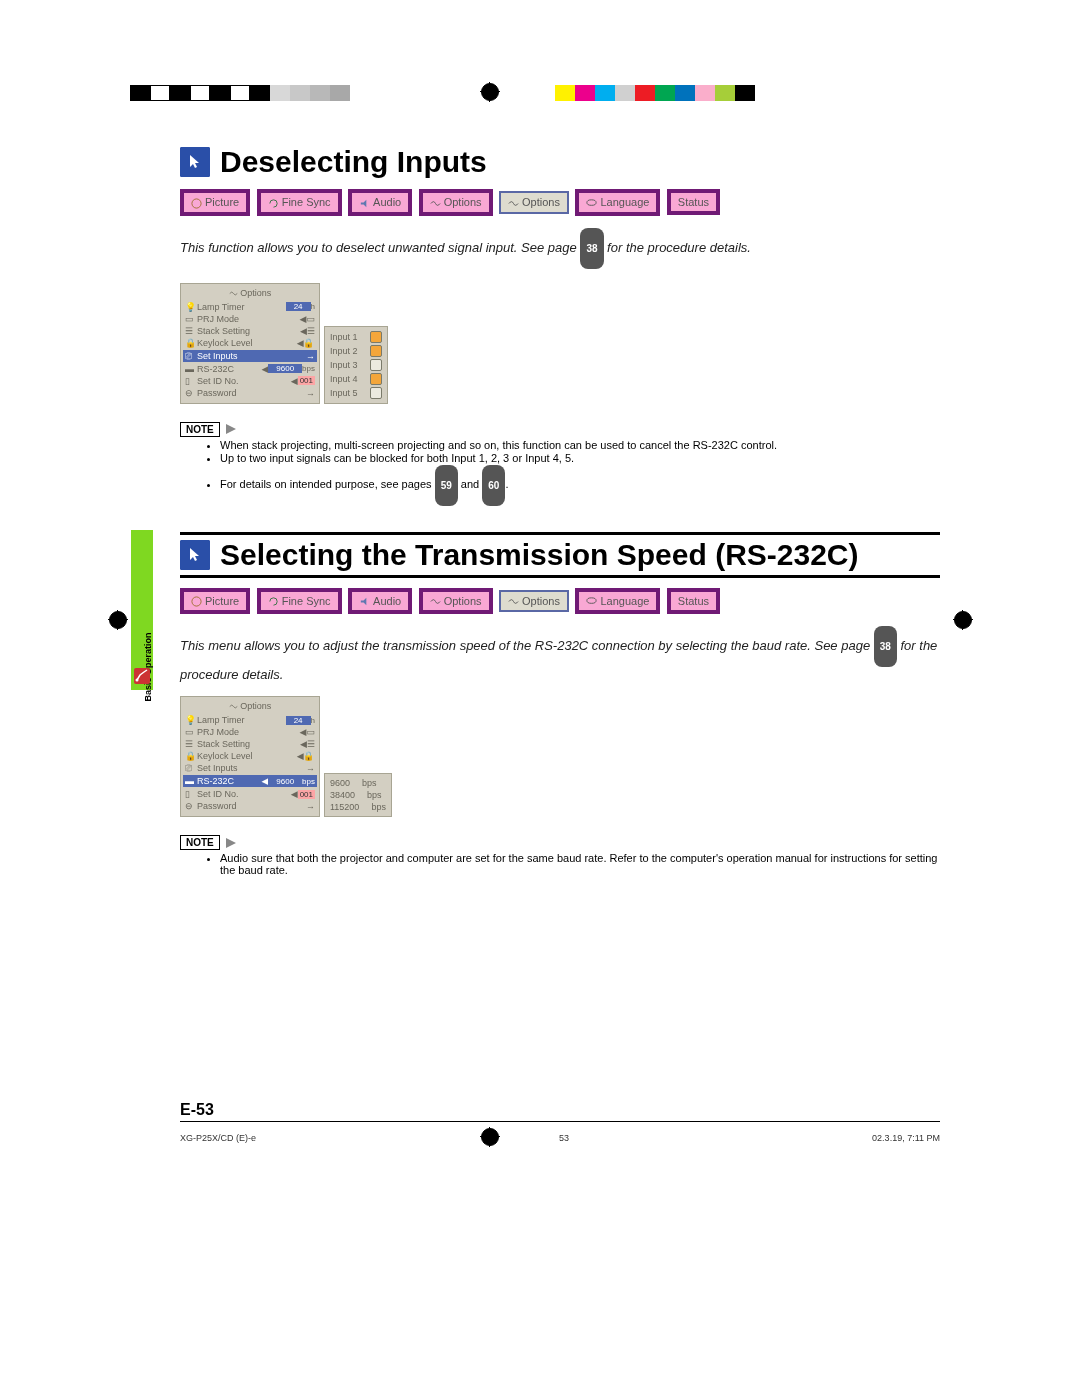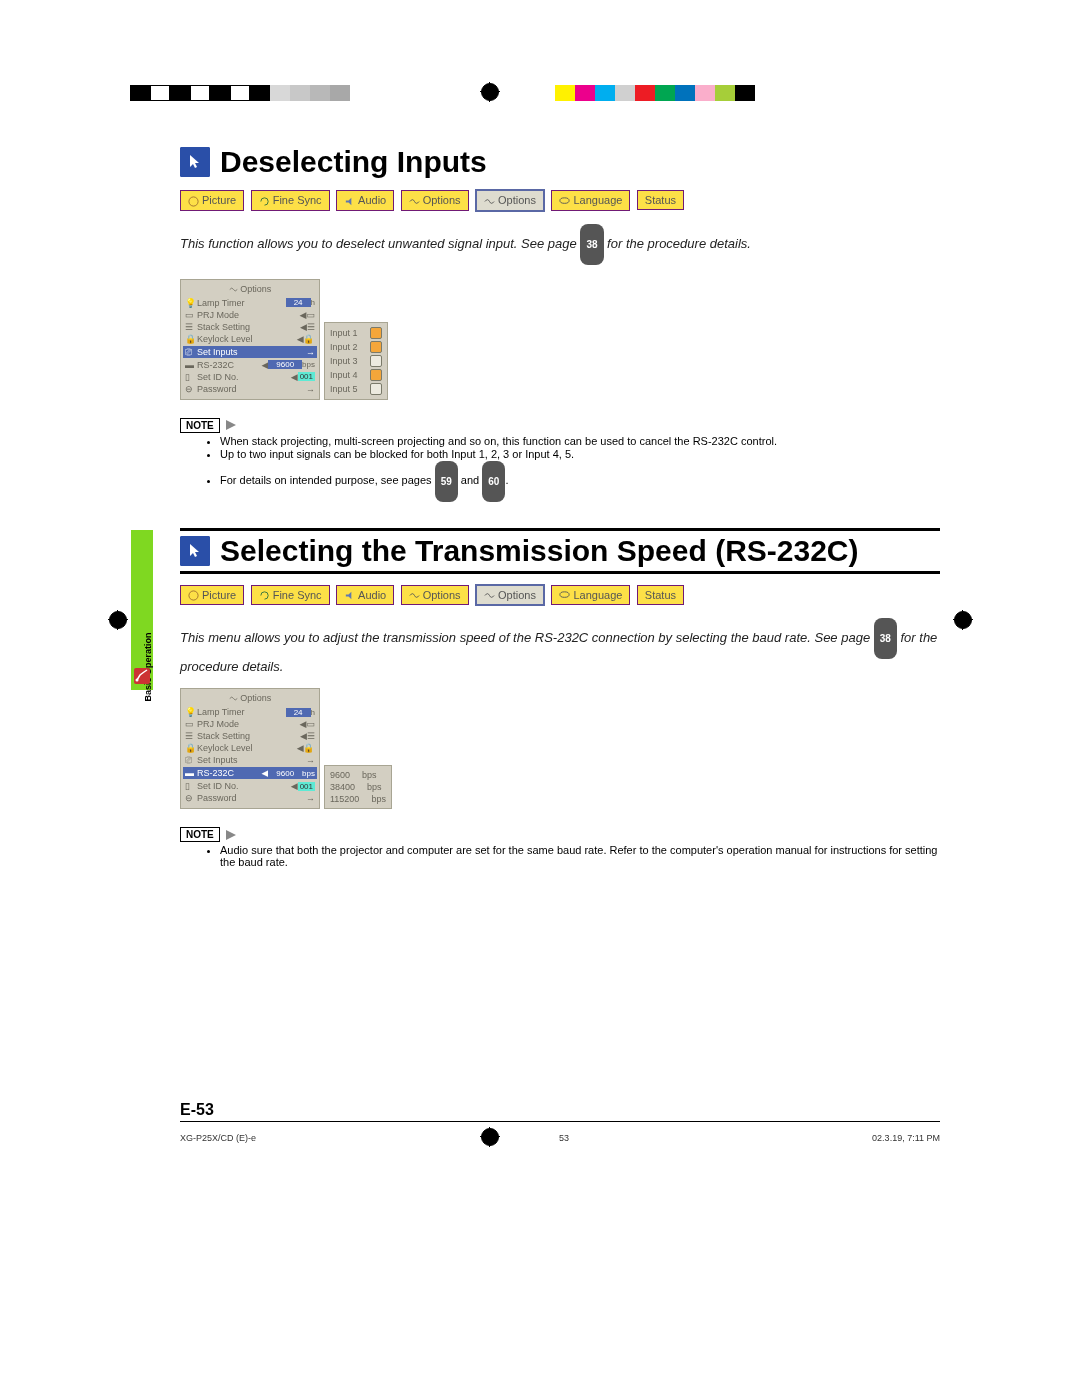--- a/index.html
+++ b/index.html
@@ -25,37 +25,37 @@
   .reg-mark.o .v { position:absolute; width:1px; height:20px; left:9px; top:0; background:#000;}
 
   .content { position:absolute; left:180px; top:145px; width:760px; }
 
   .heading-row { display:flex; align-items:center; gap:10px; margin-bottom:10px;}
   .head-icon { width:28px; height:28px; background:#2a4fa8; border:1px solid #2a4fa8; display:flex; align-items:center; justify-content:center; color:#fff; border-radius:1px;}
   .head-icon svg { width:18px; height:18px; }
   h1 { margin:0; font-size:30px; font-weight:bold; font-family:Arial, sans-serif; }
 
   .tab-row { margin:8px 0 12px 0; }
-  .tab { display:inline-block; background:#fde047; border:1px solid #701a75; color:#555; font-size:11px; padding:3px 7px; margin-right:2px; }
+  .tab { display:inline-block; background:#f9a8d4; border:4px solid #701a75; color:#555; font-size:11px; padding:3px 7px; margin-right:2px; }
   .tab.sel { border:2px solid #5a68a5; background:#dedccf; }
   .tab svg { width:11px; height:11px; vertical-align:middle; margin-right:3px; }
 
   .intro { font-style:italic; font-size:13px; color:#222; margin:8px 0 14px 0; }
   .pill { display:inline-block; background:#555; color:#fff; font-style:normal; font-weight:bold; font-size:10px; padding:15px 6px; border-radius:8px; vertical-align:middle; }
 
   
   .osd { width:130px; background:#d3cfc2; border:1px solid #a8a593; padding:4px; font-size:9px; color:#6a675c; }
   .osd .title { text-align:center; font-size:9px; margin-bottom:3px; }
   .osd .row { display:flex; align-items:center; justify-content:space-between; padding:1px 0; }
   .osd .row.hl { background:#4f69b2; color:#fff; padding:1px 2px; margin:1px -2px;}
   .osd .row .ic { width:10px; height:10px; display:inline-block; }
   .osd .row .lbl { flex-grow:1; padding:0 2px; }
   .osd .row .val { font-size:8px; }
   .osd .row .valbox { background:#4f69b2; color:#fff; padding:0 8px; font-size:8px;}
-  .osd .row .valboxw { background:#5eead4; color:#333; padding:0 2px; font-size:8px;}
+  .osd .row .valboxw { background:#fca5a5; color:#333; padding:0 2px; font-size:8px;}
   .osd .row .arrow { font-size:9px; }
 
   .osd-wrap { display:flex; align-items:flex-end; gap:4px; margin-bottom:18px; }
   .sub-panel { background:#d3cfc2; border:1px solid #a8a593; padding:3px 5px; font-size:9px; color:#6a675c; }
   .sub-panel .srow { display:flex; align-items:center; gap:12px; padding:1px 0; }
   .sub-panel .led { width:10px; height:10px; border:1px solid #7a7a6a; border-radius:2px; }
   .led.on { background:#f4a63a; }
   .led.off { background:#eceadf; }
 
   .note-label { border:1px solid #000; display:inline-block; font-size:10px; font-weight:bold; padding:1px 5px; }

